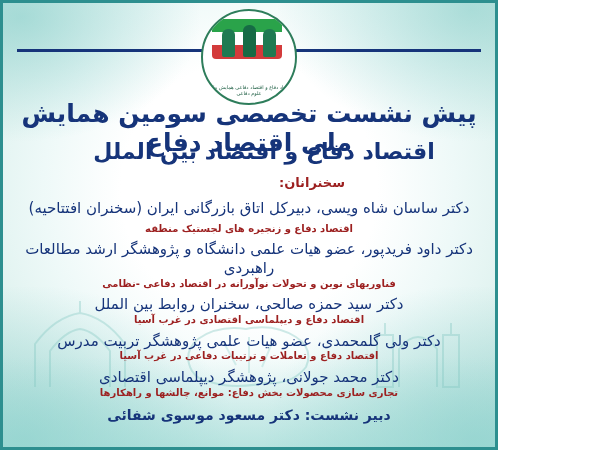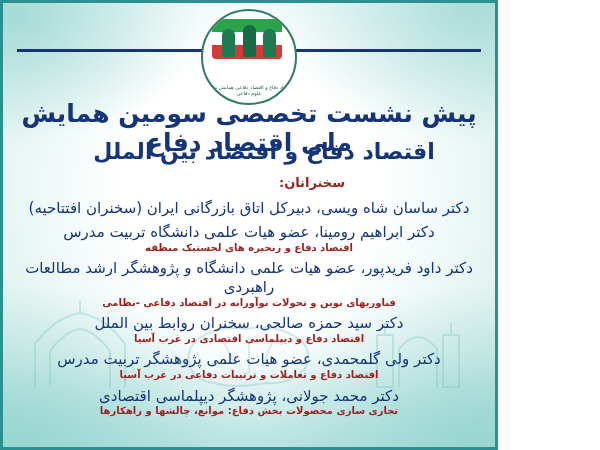--- a/index.html
+++ b/index.html
@@ -245,35 +245,35 @@
   <div class="title-sub">اقتصاد دفاع و اقتصاد بین الملل</div>
 
   <div class="speakers-heading">سخنرانان:</div>
 
   <div class="speakers">
     <div class="speaker">
       <div class="sp-name">دکتر ساسان شاه ویسی، دبیرکل اتاق بازرگانی ایران (سخنران افتتاحیه)</div>
       <div class="sp-topic"></div>
     </div>
     <div class="speaker">
-      <div class="sp-name">دکتر ابراهیم رومینا، عضو هیات علمی دانشگاه تربیت مدرس</div>
       <div class="sp-topic">اقتصاد دفاع و زنجیره های لجستیک منطقه</div>
     </div>
     <div class="speaker">
       <div class="sp-name">دکتر داود فریدپور، عضو هیات علمی دانشگاه و پژوهشگر ارشد مطالعات راهبردی</div>
       <div class="sp-topic">فناوریهای نوین و تحولات نوآورانه در اقتصاد دفاعی -نظامی</div>
     </div>
     <div class="speaker">
       <div class="sp-name">دکتر سید حمزه صالحی، سخنران روابط بین الملل</div>
       <div class="sp-topic">اقتصاد دفاع و دیپلماسی اقتصادی در غرب آسیا</div>
     </div>
     <div class="speaker">
       <div class="sp-name">دکتر ولی گلمحمدی، عضو هیات علمی پژوهشگر تربیت مدرس</div>
       <div class="sp-topic">اقتصاد دفاع و تعاملات و ترتیبات دفاعی در غرب آسیا</div>
     </div>
     <div class="speaker">
       <div class="sp-name">دکتر محمد جولانی، پژوهشگر دیپلماسی اقتصادی</div>
       <div class="sp-topic">تجاری سازی محصولات بخش دفاع: موانع، چالشها و راهکارها</div>
     </div>
   </div>
 
+  <div class="secretary">دبیر نشست: دکتر مسعود موسوی شفائی</div>
 
 </div>
 
 </body></html>

